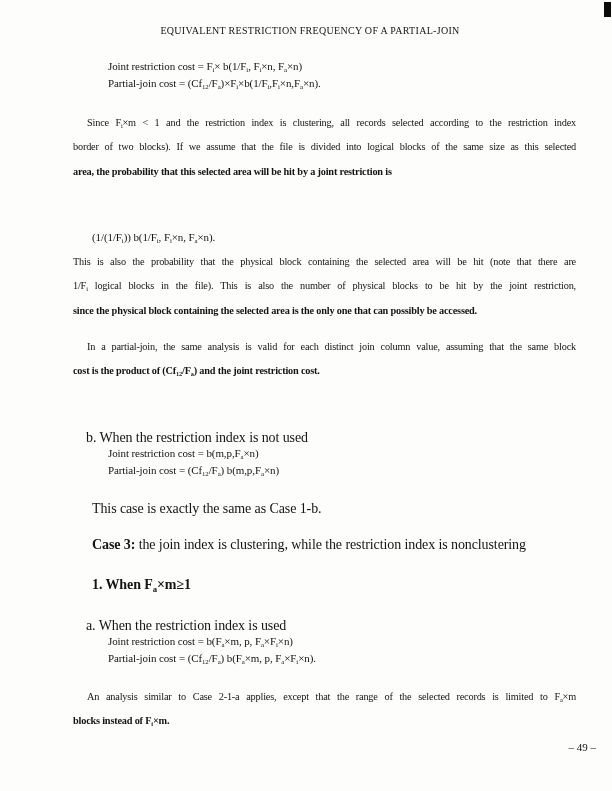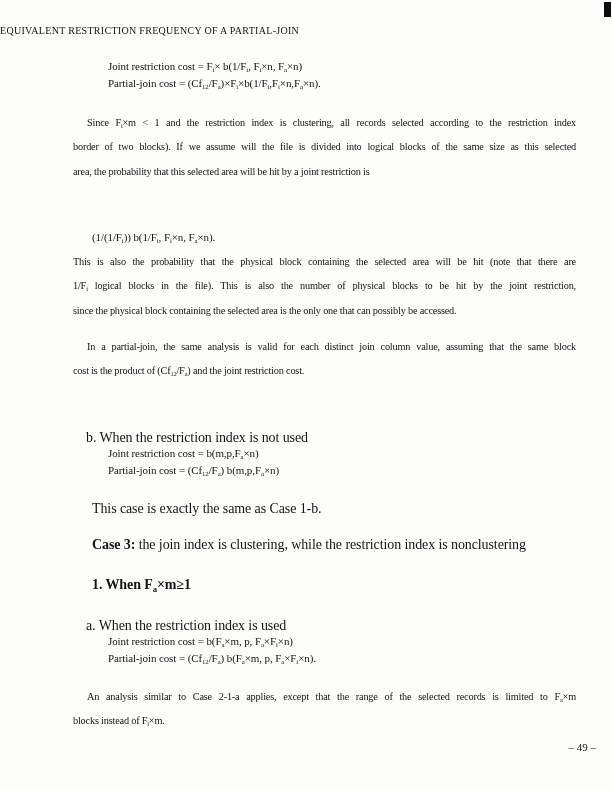--- a/index.html
+++ b/index.html
@@ -9,37 +9,38 @@
     width: 612px; height: 791px;
     background: #fdfdfc;
     font-family: "Liberation Serif", serif;
     color: #141414;
     overflow: hidden;
   }
   .abs { position: absolute; }
   .running-head {
     font-size: 10px;
     letter-spacing: 0.3px;
-    text-align: left;
+    text-align: center;
     line-height: 17px;
     white-space: nowrap;
+    margin-left: 40px;
   }
   .formula {
     font-size: 11px;
     line-height: 17px;
     white-space: nowrap;
     letter-spacing: -0.1px;
   }
   .para {
     font-size: 10.3px;
     letter-spacing: -0.2px;
     line-height: 24.3px;
   }
   .para .tline { text-align: justify; text-align-last: justify; }
-  .para .tline.last { text-align-last: left; }
+  .para .tline.last { text-align-last: left; font-weight: bold; }
   .para.indent .tline:first-child { text-indent: 14px; }
   .hline {
     font-size: 14px;
     line-height: 17px;
     white-space: nowrap;
     letter-spacing: -0.1px;
   }
   .bold { font-weight: bold; }
   sub { font-size: 0.62em; vertical-align: -0.3em; line-height: 0; }
   i { font-style: italic; }
@@ -55,21 +56,21 @@
 
   <div class="abs running-head" style="left:0; top:22px; width:540px;">EQUIVALENT RESTRICTION FREQUENCY OF A PARTIAL-JOIN</div>
 
   <div class="abs" style="left:108px; top:58px;">
     <div class="formula">Joint restriction cost = F<sub>i</sub>× b(1/F<sub>i</sub>, F<sub>i</sub>×n, F<sub>a</sub>×n)</div>
     <div class="formula">Partial-join cost = (Cf<sub>12</sub>/F<sub>a</sub>)×F<sub>i</sub>×b(1/F<sub>i</sub>,F<sub>i</sub>×n,F<sub>a</sub>×n).</div>
   </div>
 
   <div class="abs para indent" style="left:73px; top:111px; width:503px;">
       <div class="tline">Since F<sub>i</sub>×m &lt; 1 and the restriction index is clustering, all records selected according to the restriction index</div>
-      <div class="tline">border of two blocks).  If we assume will the file is divided into logical blocks of the same size as this selected</div>
+      <div class="tline">border of two blocks).  If we assume that the file is divided into logical blocks of the same size as this selected</div>
       <div class="tline last">area, the probability that this selected area will be hit by a joint restriction is</div>
     </div>
 
   <div class="abs formula" style="left:92px; top:229px;">(1/(1/F<sub>i</sub>)) b(1/F<sub>i</sub>, F<sub>i</sub>×n, F<sub>a</sub>×n).</div>
 
   <div class="abs para" style="left:73px; top:250px; width:503px;">
       <div class="tline">This is also the probability that the physical block containing the selected area will be hit (note that there are</div>
       <div class="tline">1/F<sub>i</sub> logical blocks in the file).  This is also the number of physical blocks to be hit by the joint restriction,</div>
       <div class="tline last">since the physical block containing the selected area is the only one that can possibly be accessed.</div>
     </div>

